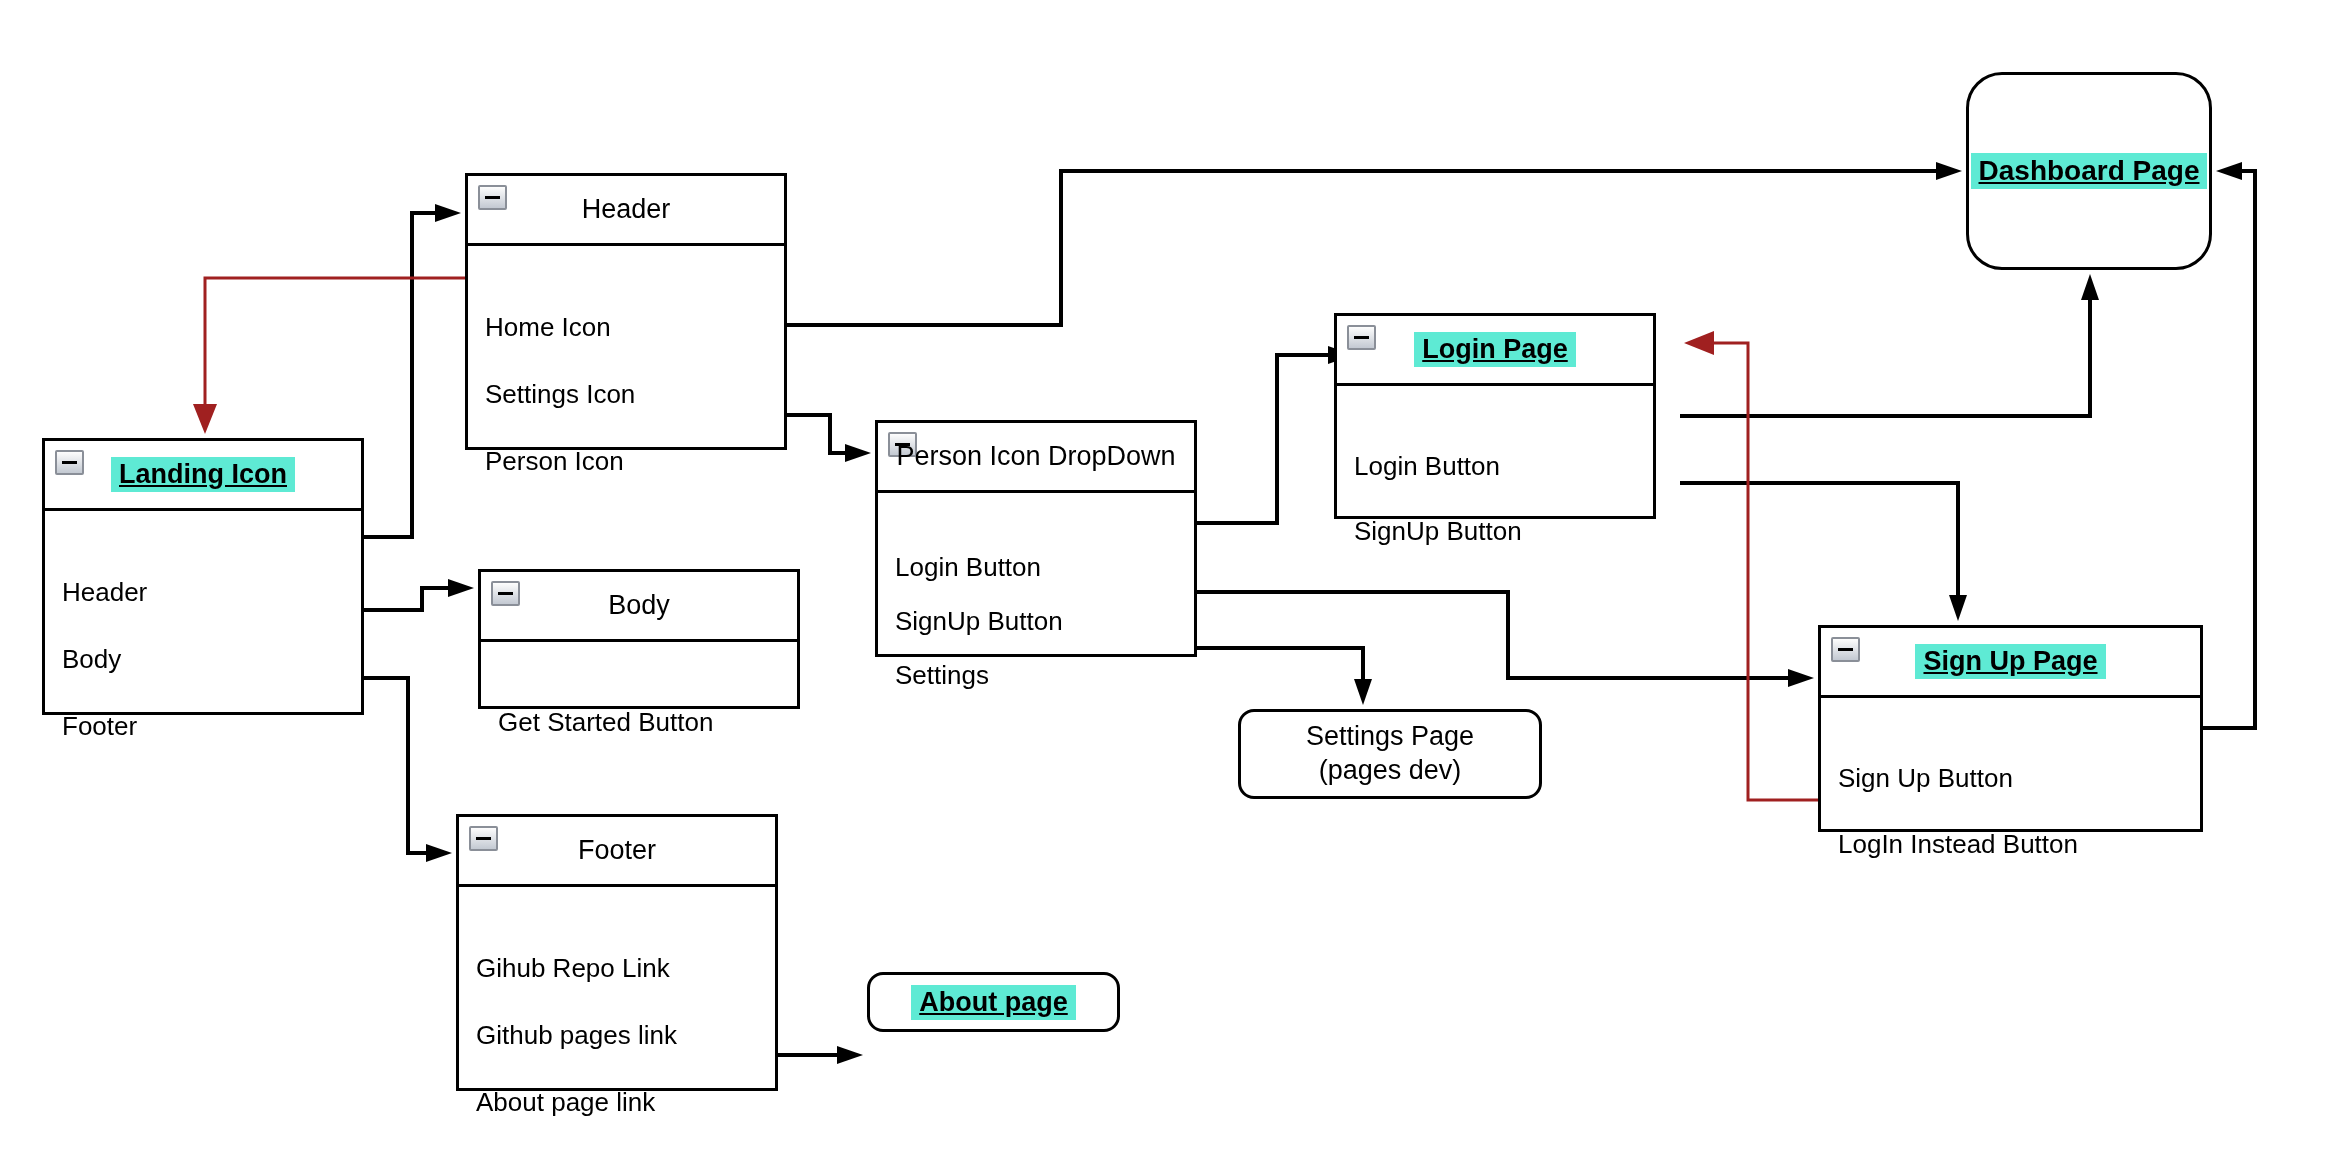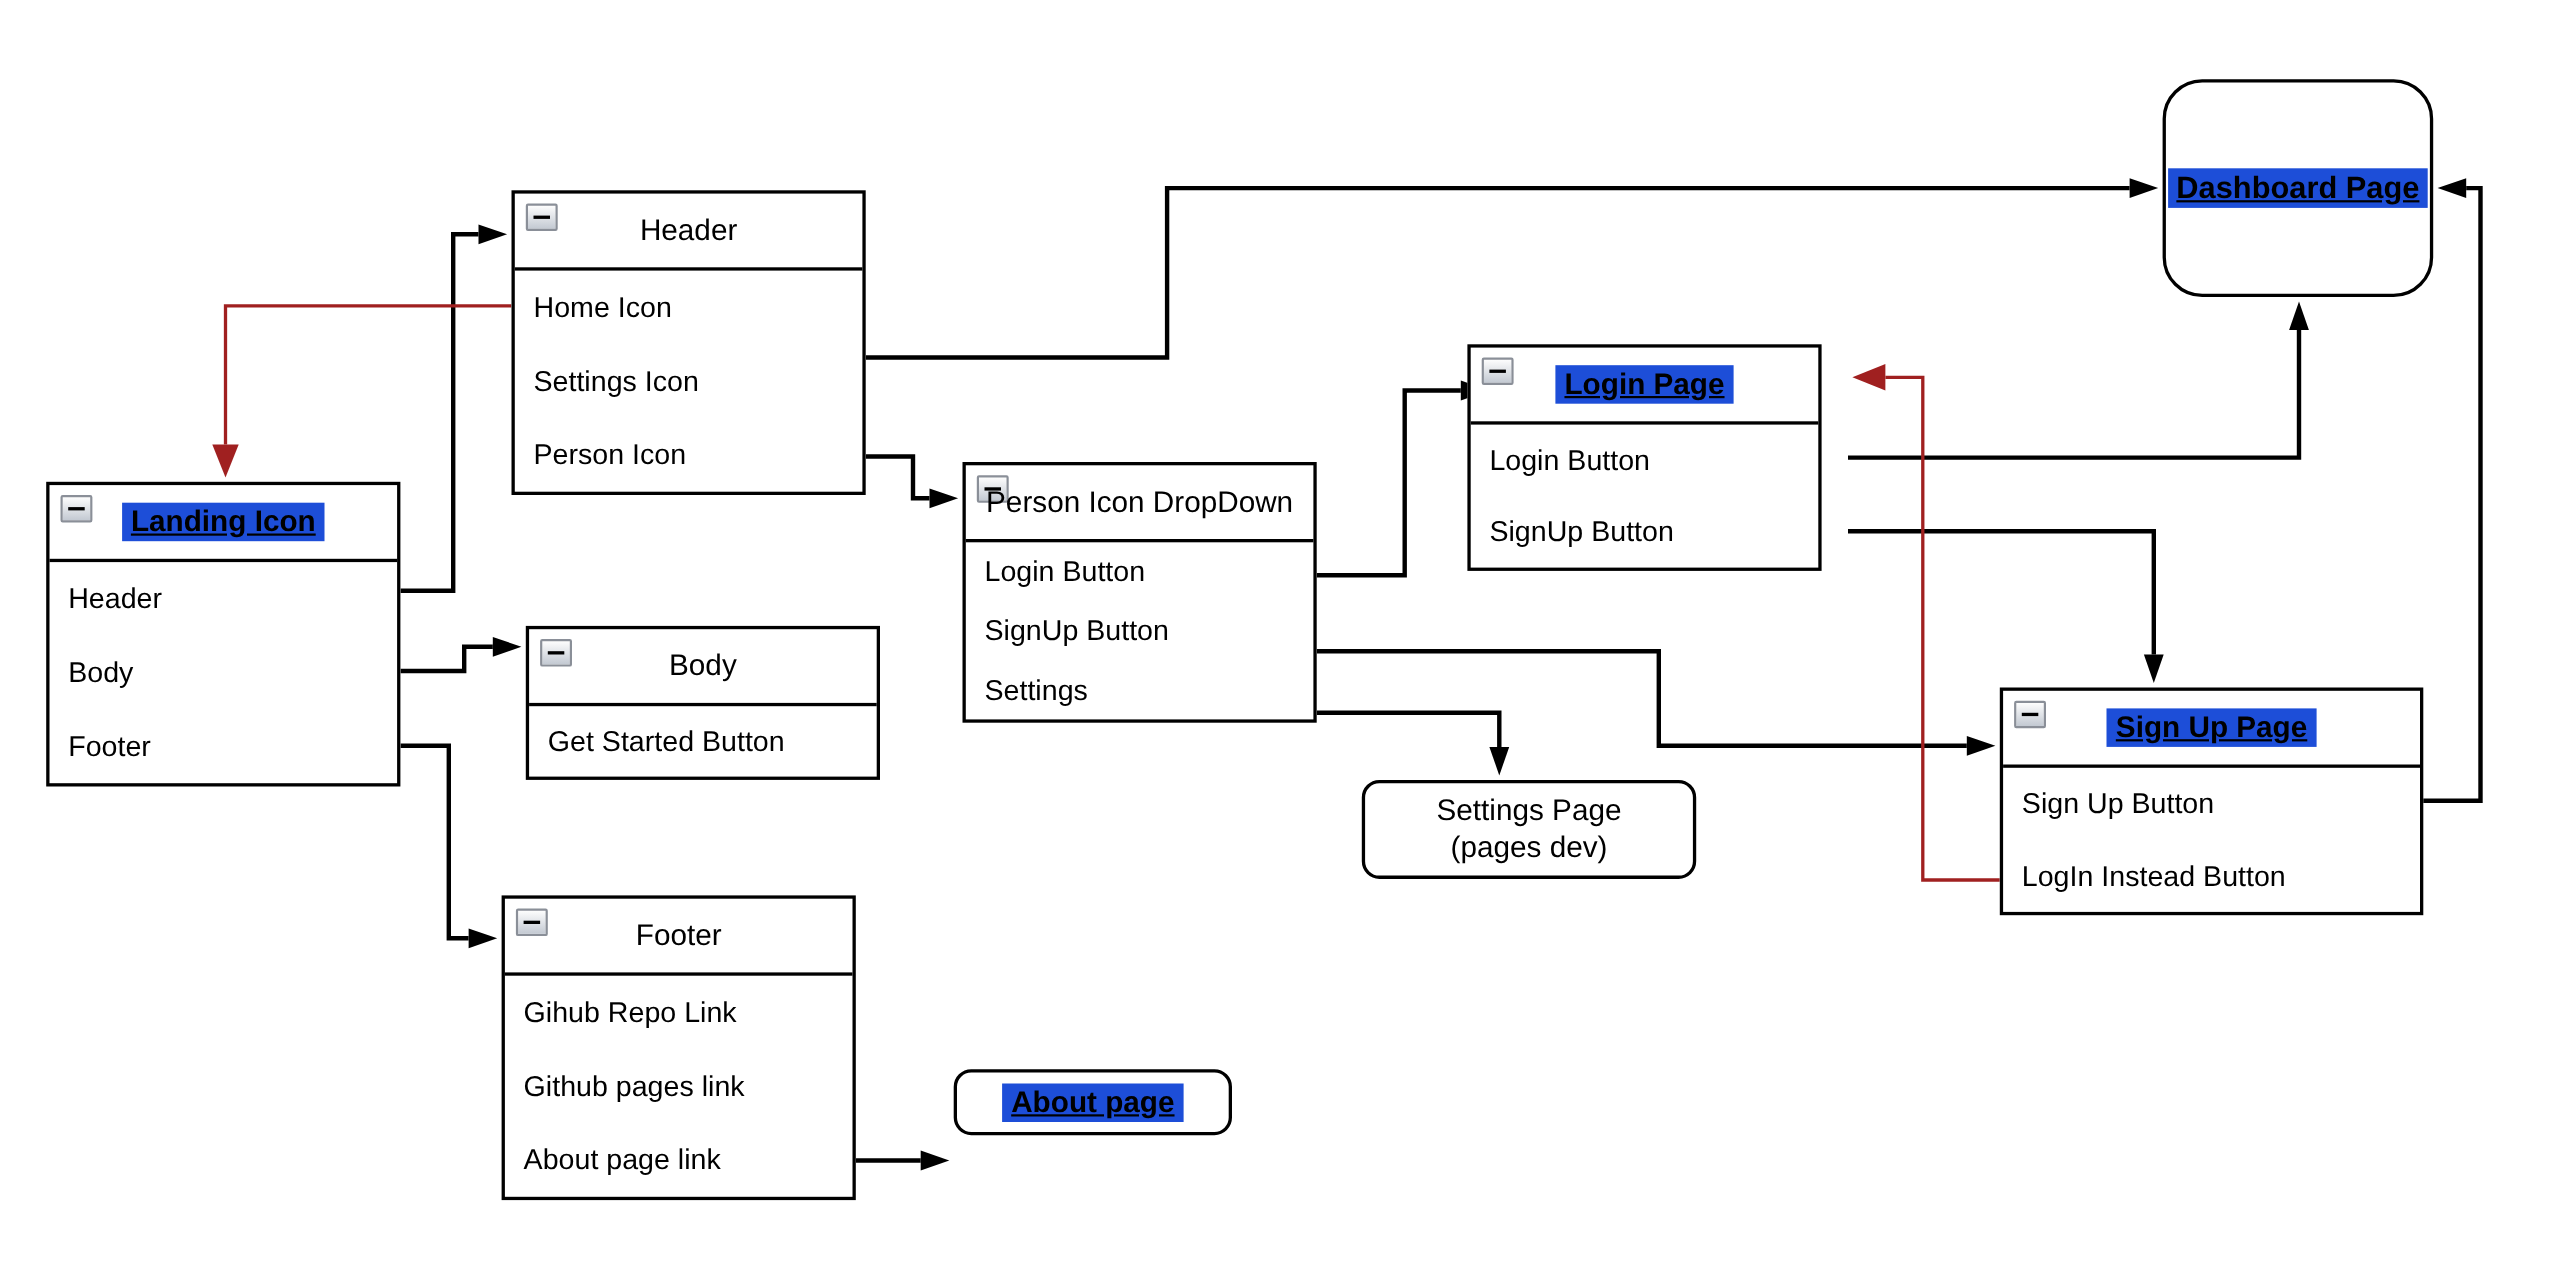--- a/index.html
+++ b/index.html
@@ -12,32 +12,32 @@
 
   .ebox {
     position:absolute; background:#fff; border:3px solid #000; box-sizing:border-box;
   }
   .ebox-title {
     position:relative; height:67px; border-bottom:3px solid #000;
     display:flex; align-items:center; justify-content:center;
   }
   .title-text { font-size:27px; position:relative; z-index:2; white-space:nowrap; }
   .page-link {
-    font-weight:bold; text-decoration:underline; background:#1d4ed8; padding:2px 8px;text-align:center;
+    font-weight:bold; text-decoration:underline; background:#5eead4; padding:2px 8px;text-align:center;
   }
   .collapse {
     position:absolute; left:10px; top:9px; width:29px; height:25px;
     border:2px solid #8a8f98; border-radius:2px; box-sizing:border-box;
     background:linear-gradient(#fdfdfd,#c3c9d2);
     display:flex; align-items:center; justify-content:center; z-index:1;
   }
   .minus { width:15px; height:3px; background:#000; }
   .ebox-items {
     display:flex; flex-direction:column; justify-content:space-around;
-    height:calc(100% - 70px); box-sizing:border-box;
+    height:calc(100% - 70px); box-sizing:border-box;margin-top:48px;
   }
   .ebox-item { padding-left:17px; font-size:26px; white-space:nowrap; }
 
   .rounded {
     position:absolute; background:#fff; border:3px solid #000; box-sizing:border-box;
     display:flex; flex-direction:column; align-items:center; justify-content:center;
     text-align:center;
   }
   .rounded .page-link { font-size:28px; }
   .settings-line { font-size:27px; line-height:1.25; }

